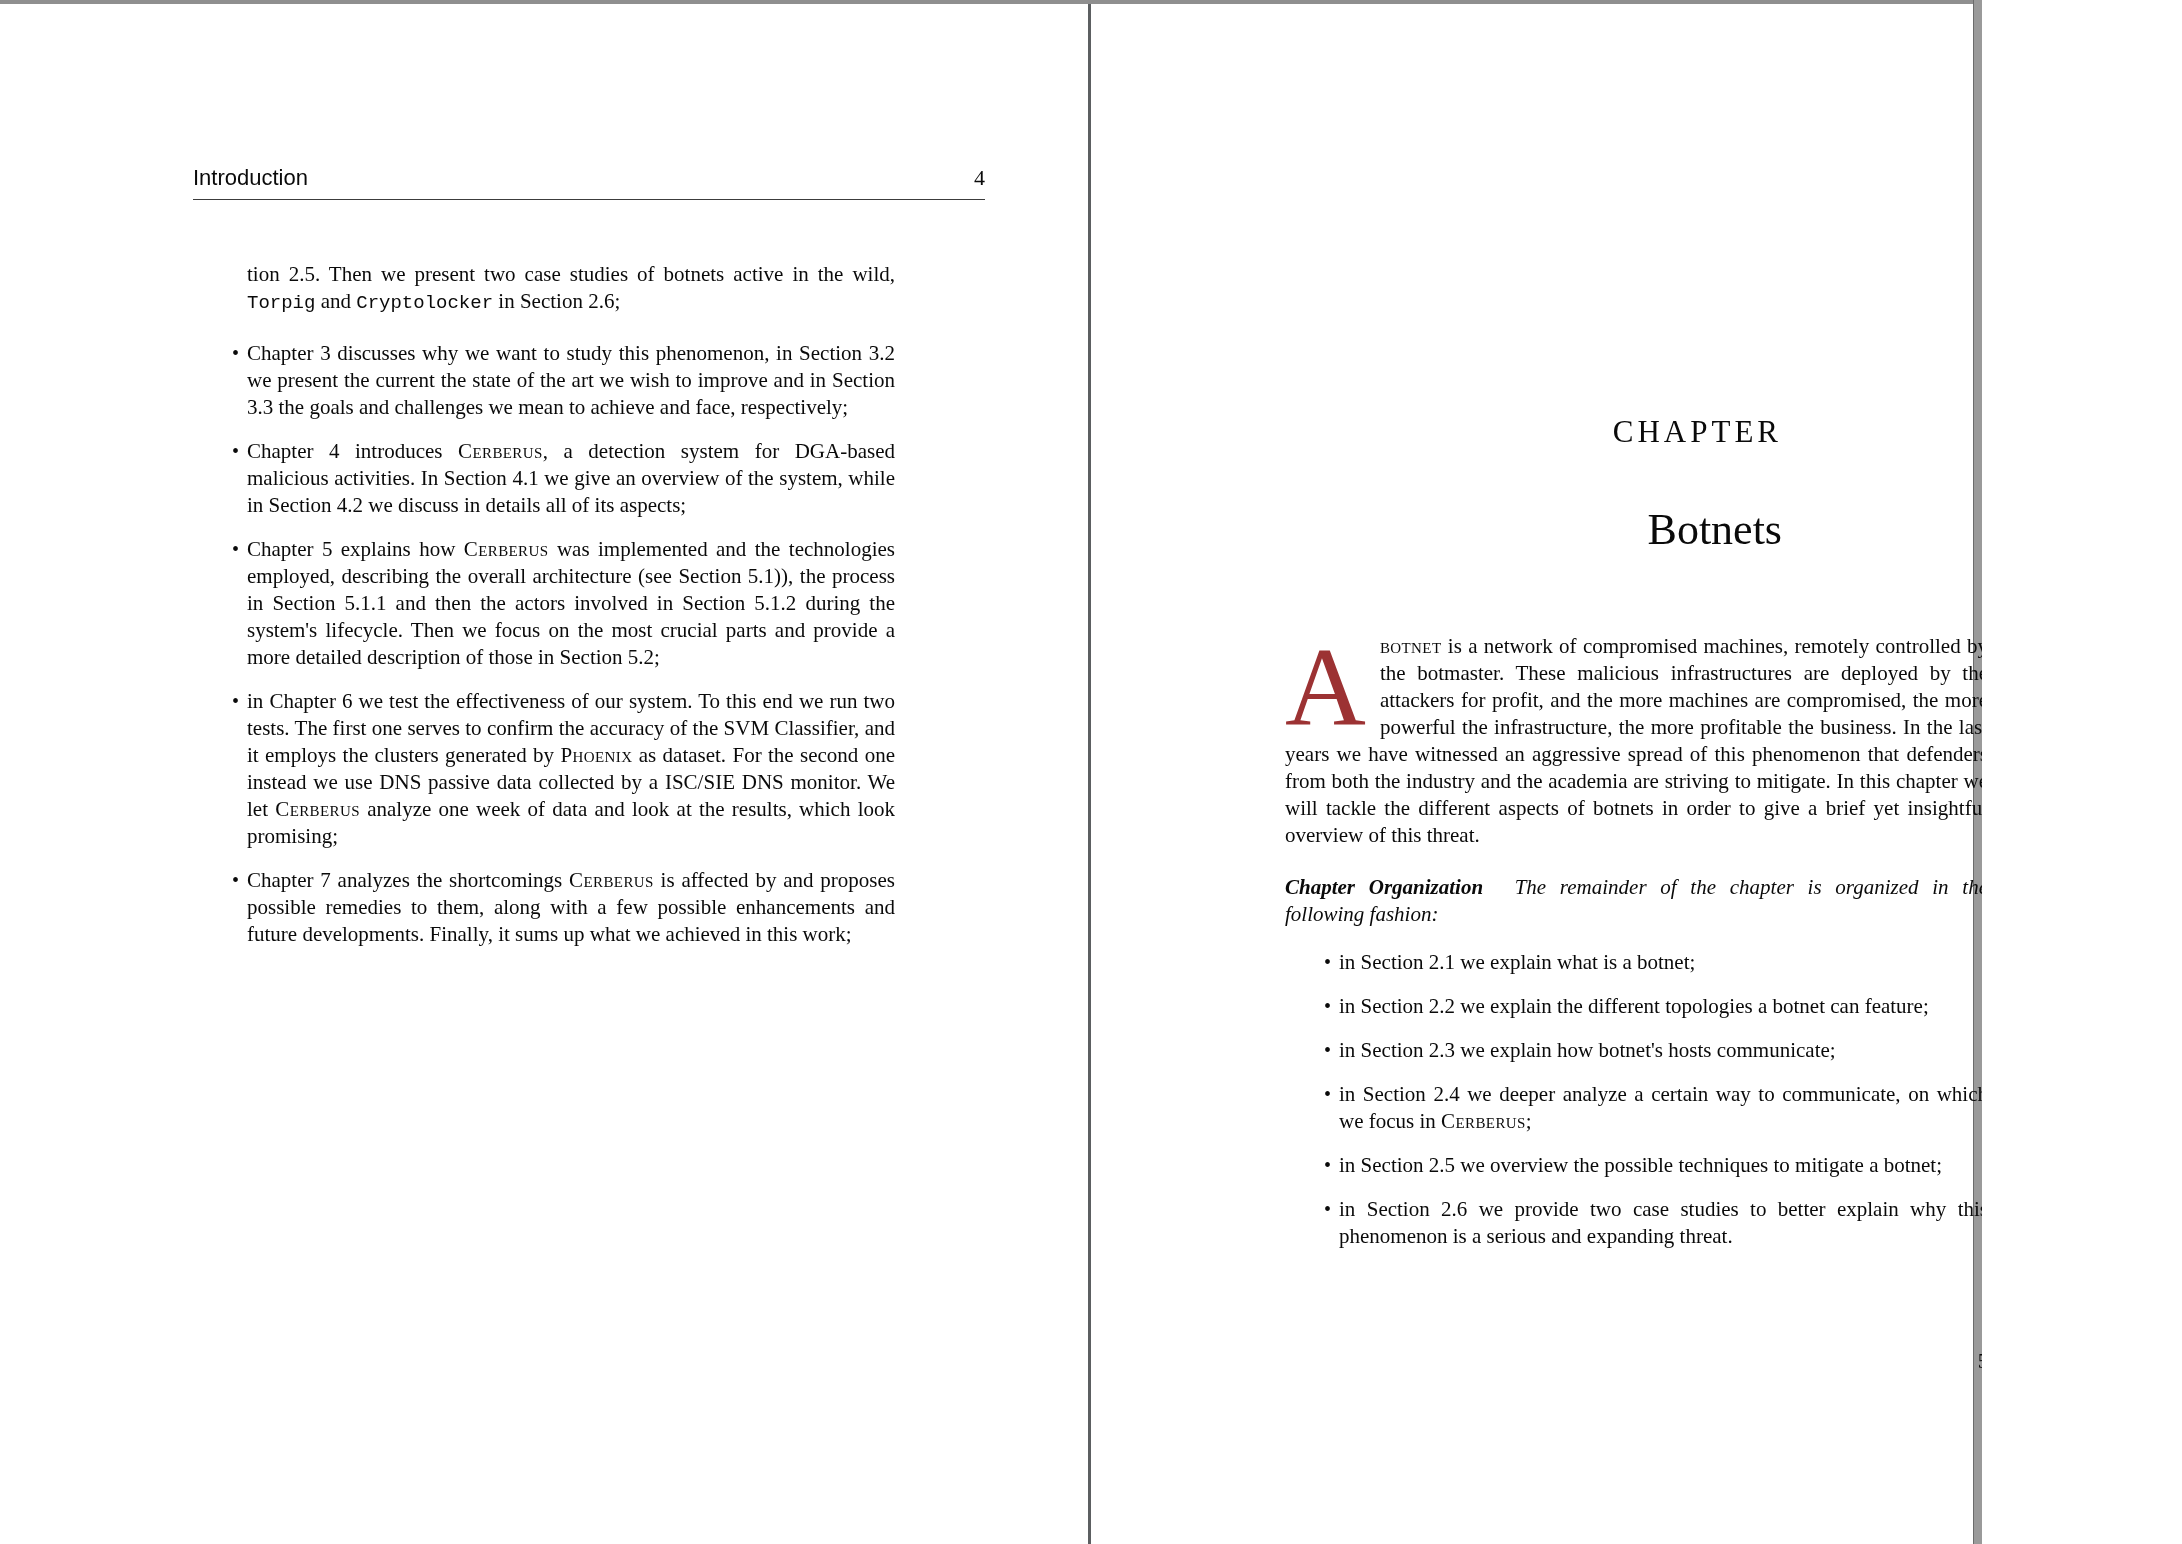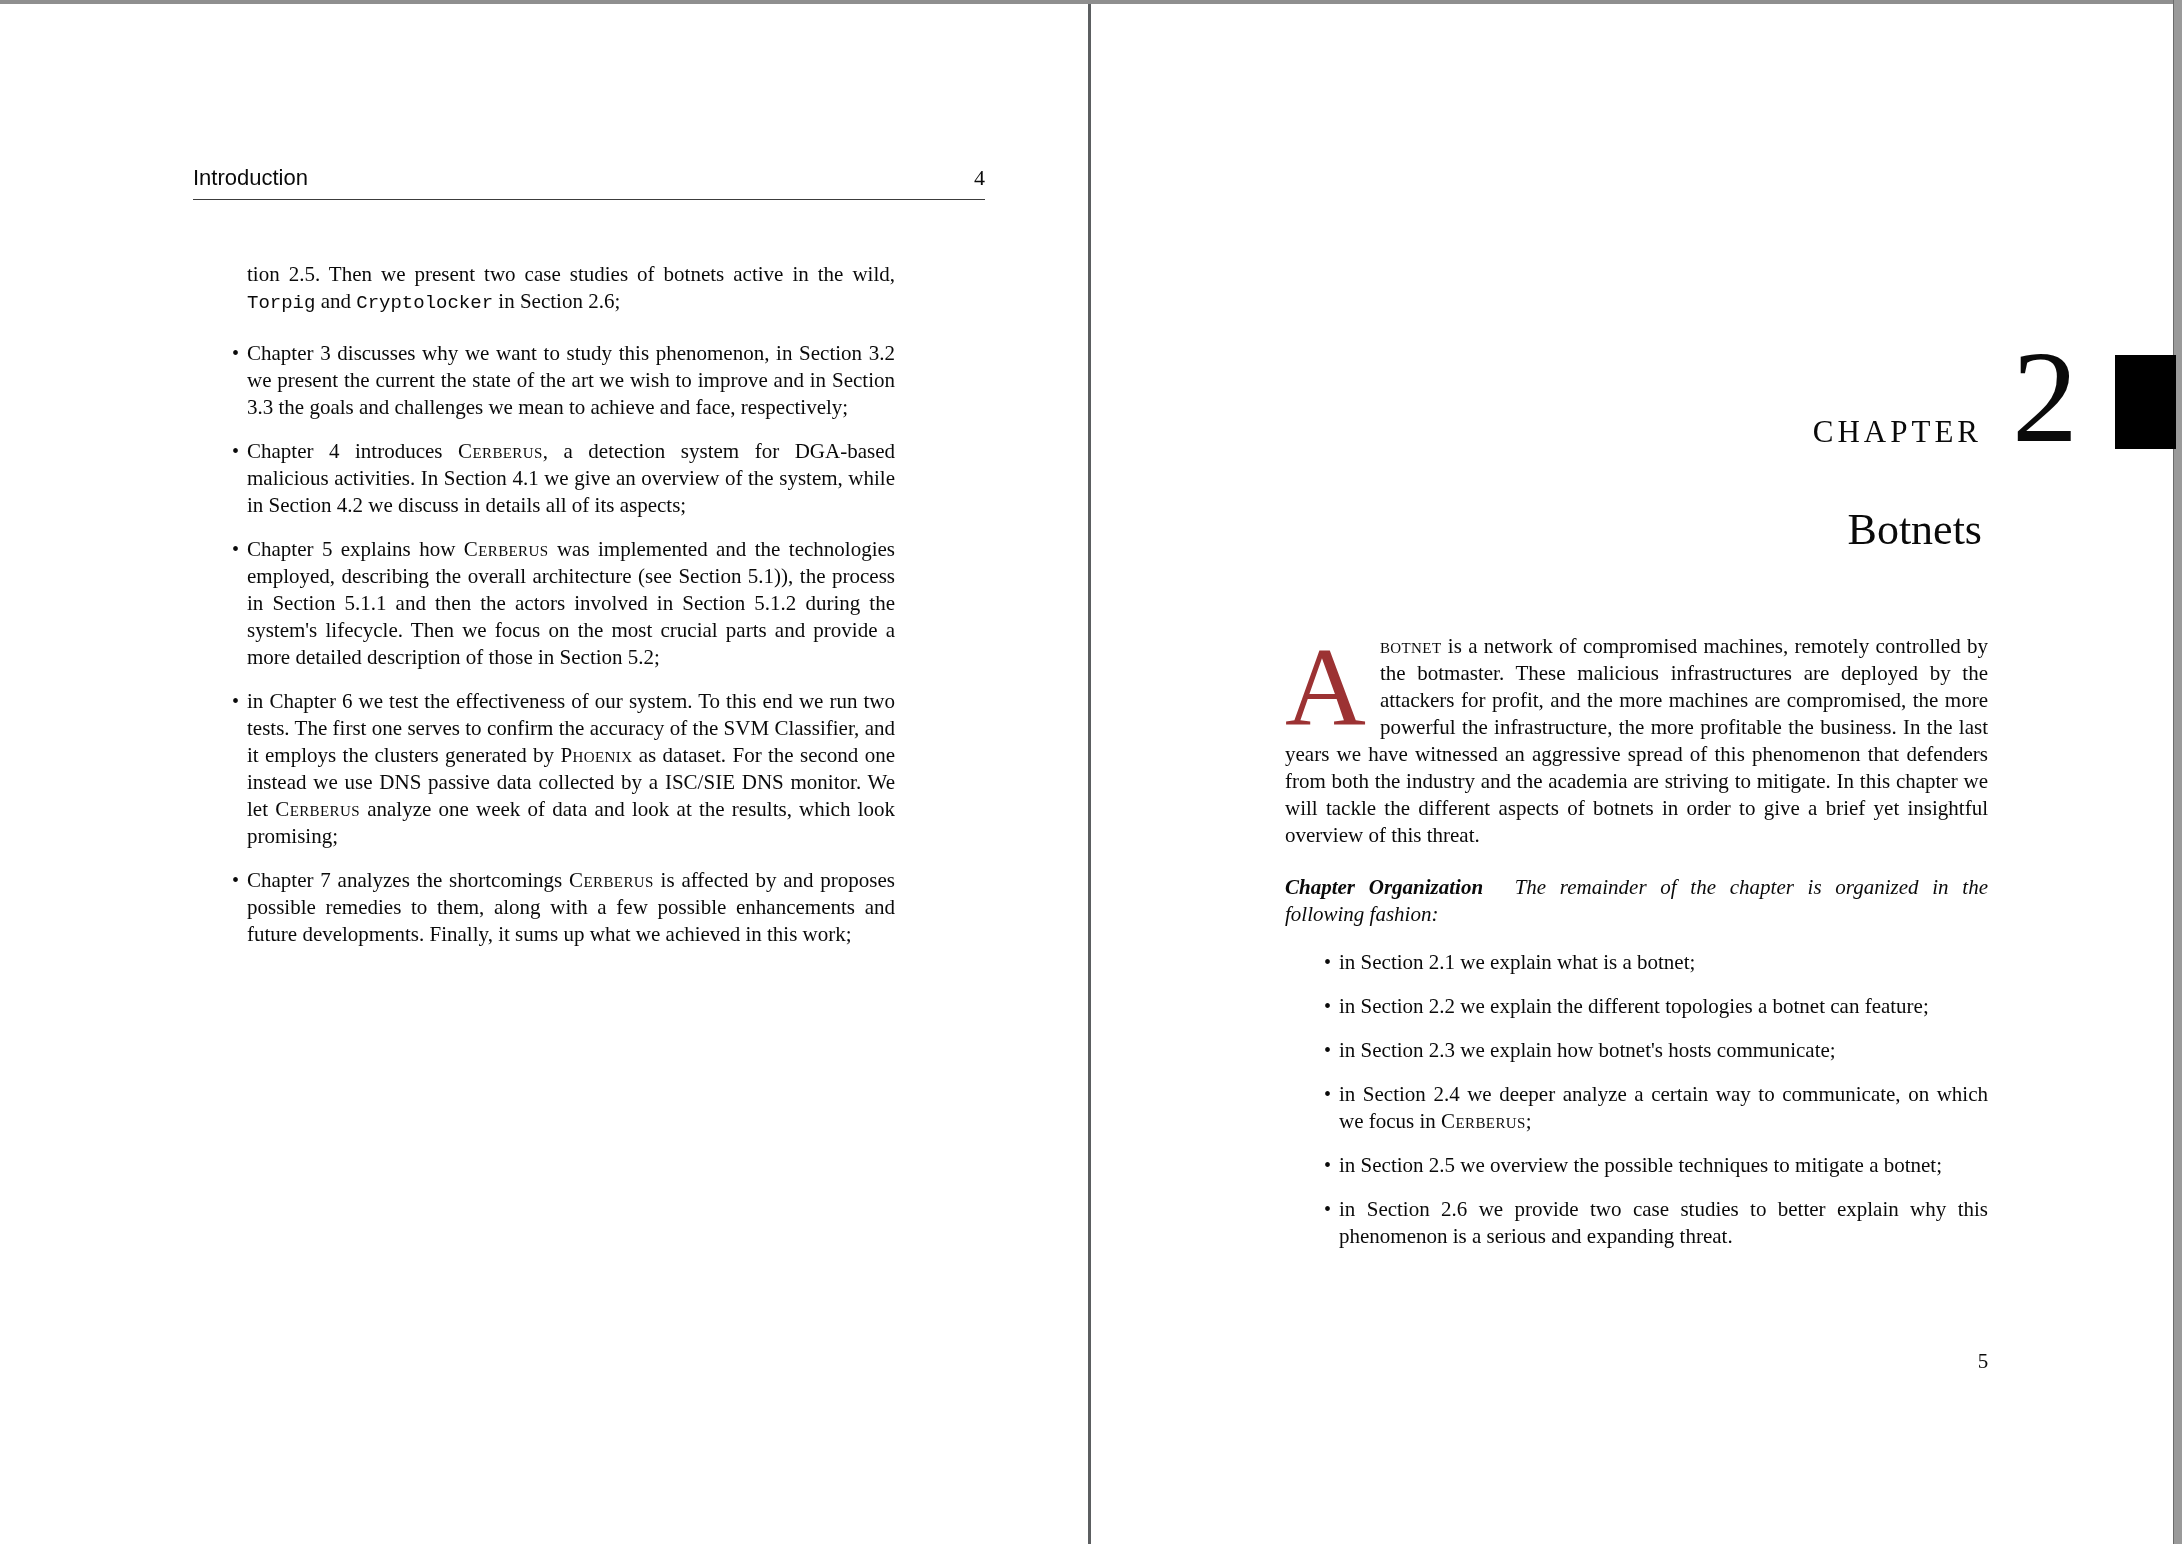--- a/index.html
+++ b/index.html
@@ -1,18 +1,18 @@
 <!DOCTYPE html>
 <html><head>
 <meta charset="utf-8">
 <style>
   html,body{margin:0;padding:0;background:#fff;}
   #root{
     position:relative;
-    width:2182px;height:1544px;
+    width:1982px;height:1544px;
     background:#ffffff;
     overflow:hidden;
     font-family:"Liberation Serif",serif;
     color:#0a0a0a;
   }
   
   .top-bar{position:absolute;left:0;top:0;width:2182px;height:4px;background:#8f8f8f;}
   .page-divider{position:absolute;left:1088px;top:4px;width:3px;height:1540px;background:#5c5f61;}
   .right-bar{position:absolute;right:0;top:0;width:8px;height:1544px;background:#9a9a9a;border-left:1px solid #6b6b6b;}
 

